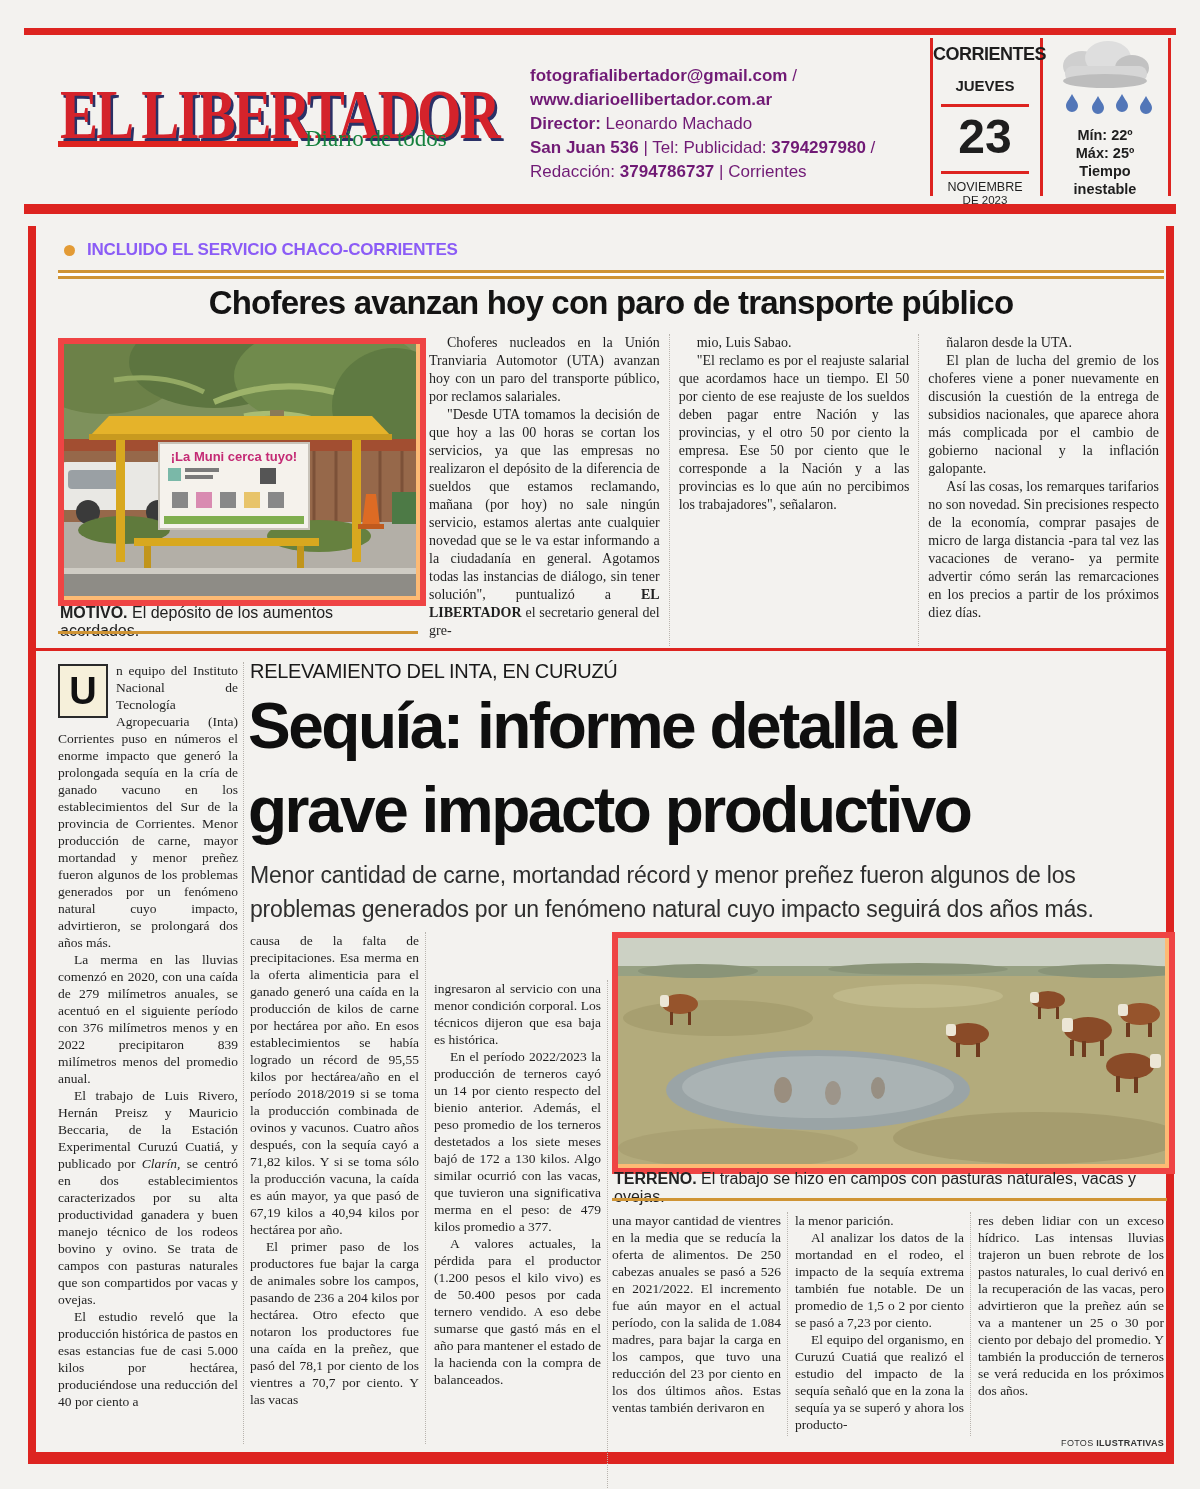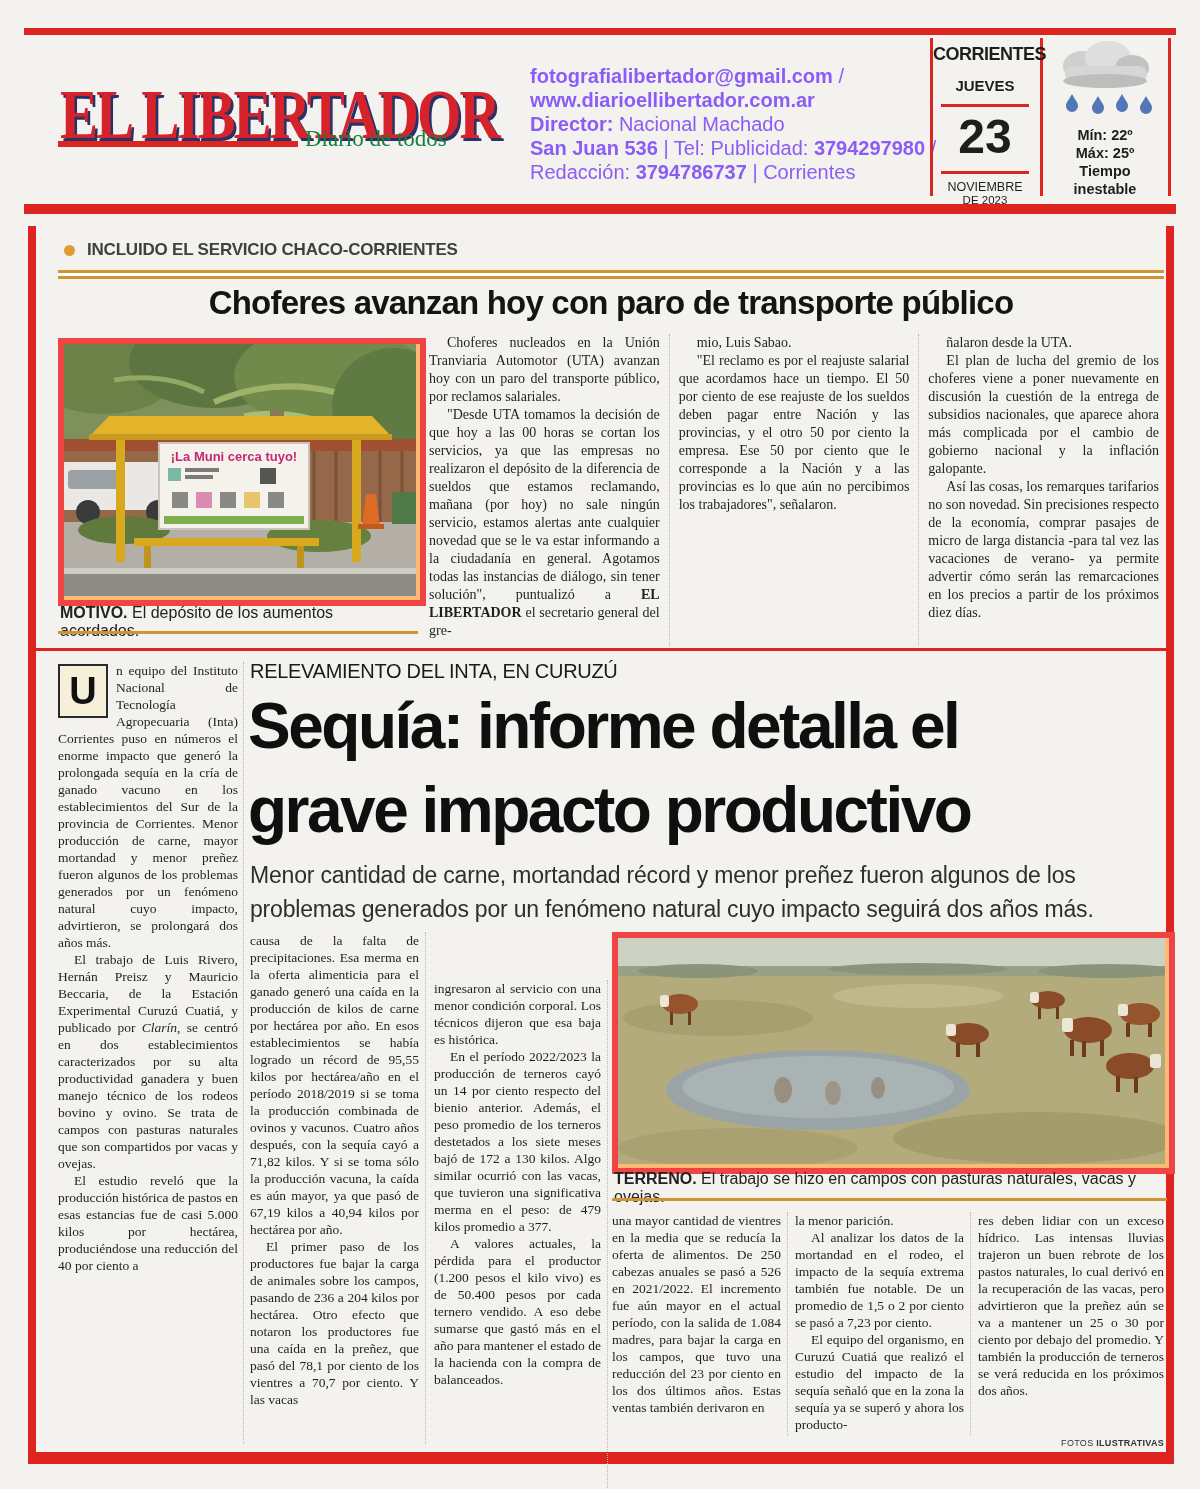--- a/index.html
+++ b/index.html
@@ -17,21 +17,21 @@
   #top-rule{left:24px;top:28px;width:1152px;height:7px;}
   #logo{
     left:60px;top:74px;
     font-family:"Liberation Serif", serif;font-weight:bold;
     font-size:56px;letter-spacing:-2px;color:#d4232b;
     text-shadow:2.5px 2.5px 0 #2a3166;
     transform:scale(1.02,1.25);transform-origin:left top;white-space:nowrap;
   }
   #logo-bar{left:58px;top:141px;width:240px;height:6px;}
   #tagline{left:305px;top:126px;font-family:"Liberation Serif", serif;font-size:23px;color:#15803d;}
-  #contact{left:530px;top:64px;font-size:20px;line-height:24px;color:#8b5cf6;}
+  #contact{left:530px;top:64px;font-size:17px;line-height:24px;color:#701a75;}
   #contact b{font-weight:bold;}
   .vline{width:3px;top:38px;height:158px;}
   #dbx-l{left:930px;} #dbx-m{left:1040px;} #dbx-r{left:1168px;}
   #datebox{left:933px;top:44px;width:104px;text-align:center;}
   #db-city{font-size:18px;font-weight:bold;letter-spacing:-0.5px;}
   #db-weekday{font-size:15px;font-weight:bold;margin-top:12px;}
   .db-rule{height:3px;background:#dd2420;margin:10px 8px 6px 8px;}
   #db-day{font-size:48px;font-weight:bold;line-height:48px;}
   #db-month{font-size:12.5px;margin-top:6px;}
   #db-year{font-size:11.5px;}
@@ -42,21 +42,21 @@
   #header-bar{left:24px;top:204px;width:1152px;height:10px;}
   #frame{
     left:28px;top:226px;width:1146px;height:1238px;box-sizing:border-box;
     border-left:8px solid #dd2420;border-right:8px solid #dd2420;border-bottom:12px solid #dd2420;
     pointer-events:none;
   }
 
   
   #a1-kicker{left:64px;top:240px;display:flex;align-items:center;gap:12px;}
   #a1-bullet{width:11px;height:11px;border-radius:50%;background:#e39b35;}
-  #a1-kicker-text{font-size:17px;font-weight:bold;letter-spacing:-0.2px;color:#404040;}
+  #a1-kicker-text{font-size:17px;font-weight:bold;letter-spacing:-0.2px;color:#8b5cf6;}
   #a1-rule{left:58px;top:270px;width:1106px;height:3px;border-top:3px solid #cf9434;border-bottom:3px solid #cf9434;background:#fff;box-sizing:content-box;}
   #a1-headline{left:58px;top:284px;width:1106px;text-align:center;font-size:33px;font-weight:bold;letter-spacing:-0.8px;color:#141414;}
   .photo-frame{border:6px solid #ef4444;background:#fdba74;overflow:hidden;}
   #a1-photo{left:58px;top:338px;width:356px;height:256px;}
   .caption{font-size:16px;color:#222;}
   .caption b{font-weight:bold;}
   #a1-caption{left:60px;top:604px;width:356px;}
   #a1-caption-rule{left:58px;top:631px;width:360px;height:3px;}
   .newscol{font-family:"Liberation Serif", serif;text-align:justify;color:#1f1f1f;overflow:hidden;hyphens:auto;}
   .newscol p{margin:0;text-indent:18px;}
@@ -99,21 +99,21 @@
 
 <div class="abs red" id="top-rule"></div>
 
 <div class="abs" id="logo">EL LIBERTADOR</div>
 <div class="abs red" id="logo-bar"></div>
 <div class="abs" id="tagline">Diario de todos</div>
 
 <div class="abs" id="contact">
   <div><b>fotografialibertador@gmail.com</b><span> /</span></div>
   <div><b>www.diarioellibertador.com.ar</b></div>
-  <div><b>Director:</b><span> Nacional Machado</span></div>
+  <div><b>Director:</b><span> Leonardo Machado</span></div>
   <div><b>San Juan 536</b><span> | Tel: Publicidad: </span><b>3794297980</b><span> /</span></div>
   <div><span>Redacción: </span><b>3794786737</b><span> | Corrientes</span></div>
 </div>
 
 <div class="abs red vline" id="dbx-l"></div>
 <div class="abs red vline" id="dbx-m"></div>
 <div class="abs red vline" id="dbx-r"></div>
 
 <div class="abs" id="datebox">
   <div id="db-city">CORRIENTES</div>
@@ -230,20 +230,21 @@
     <p>ñalaron desde la UTA.</p>
     <p>El plan de lucha del gremio de los choferes viene a poner nuevamente en discusión la cuestión de la entrega de subsidios nacionales, que aparece ahora más complicada por el cambio de gobierno nacional y la inflación galopante.</p>
     <p>Así las cosas, los remarques tarifarios no son novedad. Sin precisiones respecto de la economía, comprar pasajes de micro de larga distancia -para tal vez las vacaciones de verano- ya permite advertir cómo serán las remarcaciones en los precios a partir de los próximos diez días.</p>
   </div>
 </div>
 
 <div class="abs red" id="divider2"></div>
 
 <div class="abs newscol" id="a2-leftcol">
   <p class="first"><span id="dropcap">U</span><span>n equipo del Instituto Nacional de Tecnología Agropecuaria (Inta) Corrientes puso en números el enorme impacto que generó la prolongada sequía en la cría de ganado vacuno en los establecimientos del Sur de la provincia de Corrientes. Menor producción de carne, mayor mortandad y menor preñez fueron algunos de los problemas generados por un fenómeno natural cuyo impacto, advirtieron, se prolongará dos años más.</span></p>
+  <p>La merma en las lluvias comenzó en 2020, con una caída de 279 milímetros anuales, se acentuó en el siguiente período con 376 milímetros menos y en 2022 precipitaron 839 milímetros menos del promedio anual.</p>
   <p><span>El trabajo de Luis Rivero, Hernán Preisz y Mauricio Beccaria, de la Estación Experimental Curuzú Cuatiá, y publicado por </span><span class="ital">Clarín,</span><span> se centró en dos establecimientos caracterizados por su alta productividad ganadera y buen manejo técnico de los rodeos bovino y ovino. Se trata de campos con pasturas naturales que son compartidos por vacas y ovejas.</span></p>
   <p>El estudio reveló que la producción histórica de pastos en esas estancias fue de casi 5.000 kilos por hectárea, produciéndose una reducción del 40 por ciento a</p>
 </div>
 
 <div class="abs" id="a2-kicker">RELEVAMIENTO DEL INTA, EN CURUZÚ</div>
 <div class="abs" id="a2-headline">
   <div>Sequía: informe detalla el</div>
   <div>grave impacto productivo</div>
 </div>
 <div class="abs" id="a2-subhead">Menor cantidad de carne, mortandad récord y menor preñez fueron algunos de los problemas generados por un fenómeno natural cuyo impacto seguirá dos años más.</div>

